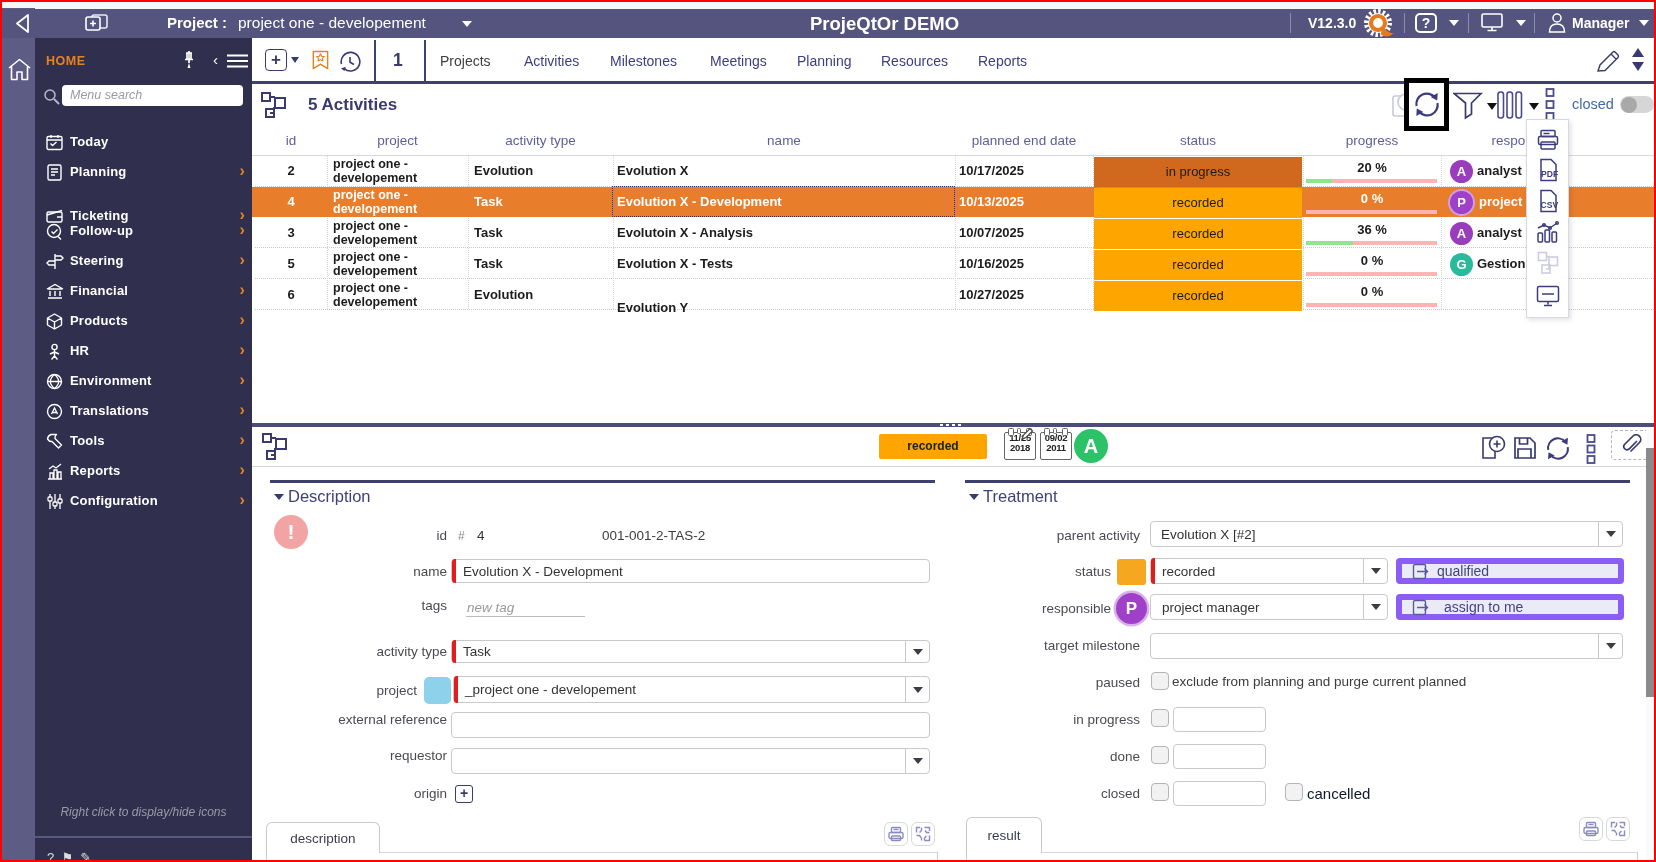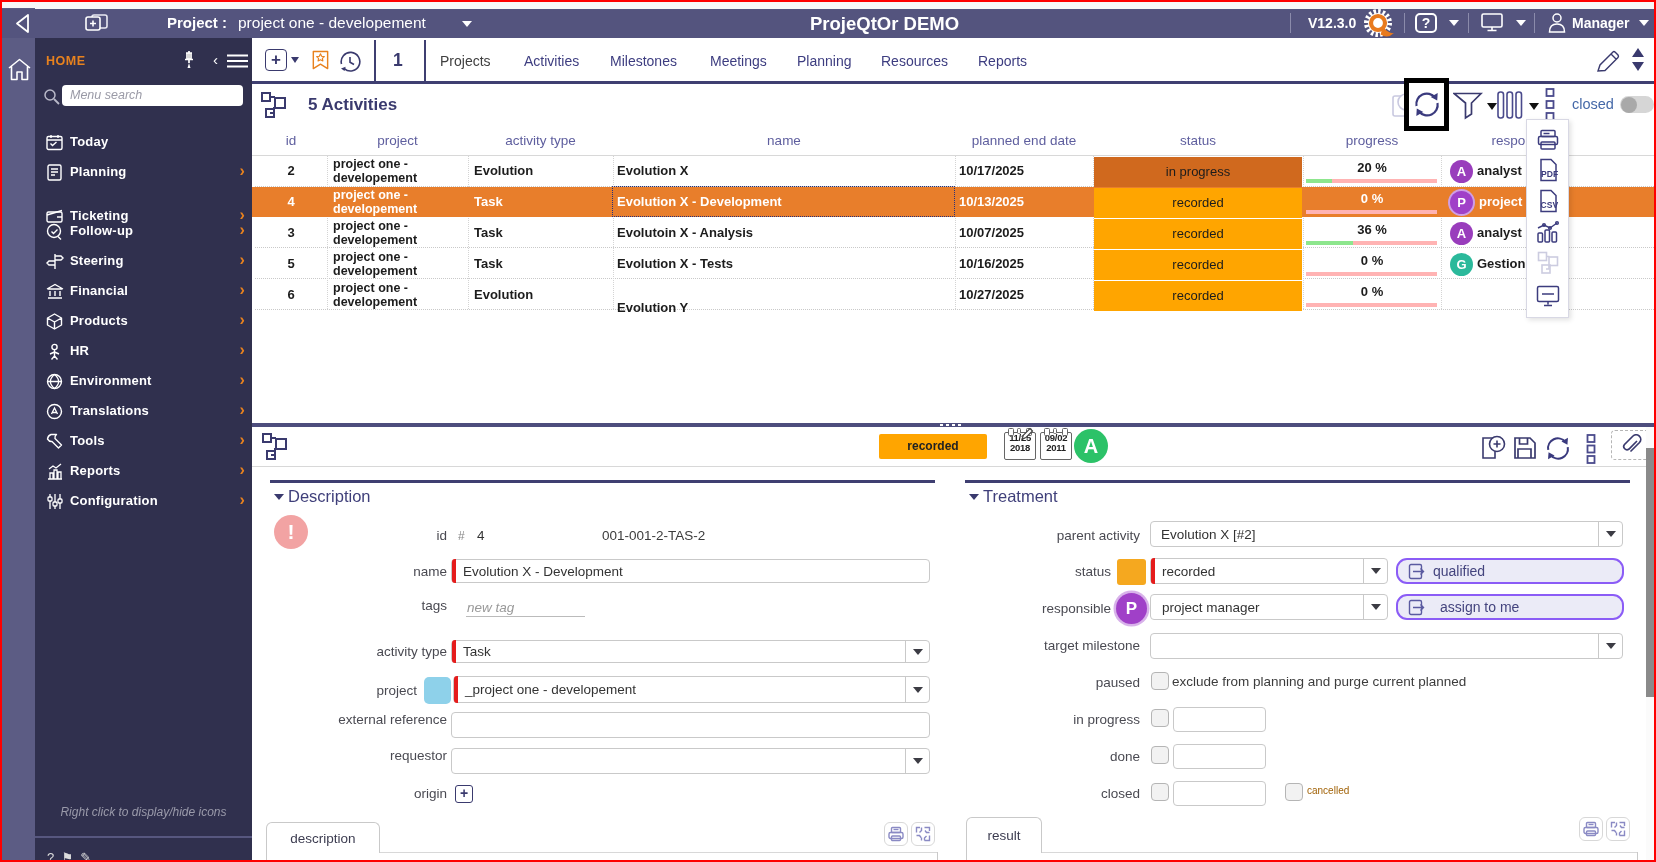--- a/index.html
+++ b/index.html
@@ -6,21 +6,21 @@
 html,body{width:1656px;height:862px;font-family:"Liberation Sans",sans-serif;background:#fff;overflow:hidden}
 .abs{position:absolute}
 #page{position:absolute;left:0;top:0;width:1656px;height:862px;background:#fff;overflow:hidden}
 #frame{position:absolute;left:0;top:0;width:1656px;height:862px;border:2px solid #fe0000;z-index:99;pointer-events:none}
 .lbl{position:absolute;font-size:13.5px;color:#4a4a52;text-align:right}
 .inp{position:absolute;background:#fff;border:1px solid #c9c9c9;border-radius:4px}
 .redbar{position:absolute;left:0;top:-1px;bottom:-1px;width:4px;background:#e51c1c;border-radius:3px 0 0 3px}
 .caretbox{position:absolute;right:0;top:0;bottom:0;width:24px;border-left:1px solid #c9c9c9;display:flex;align-items:center;justify-content:center}
 .cdown{width:0;height:0;border-left:5px solid transparent;border-right:5px solid transparent;border-top:6px solid #3c3c44}
 .ftext{position:absolute;font-size:13.5px;color:#333;white-space:nowrap}
-.btn2{position:absolute;background:#ebebf7;border:2px solid #8b5cf6;border-radius:11px;display:flex;align-items:center;font-size:14px;color:#44447e}
+.btn2{position:absolute;background:#ebebf7;border:6px solid #8b5cf6;border-radius:4px;display:flex;align-items:center;font-size:14px;color:#44447e}
 .chk{position:absolute;width:18px;height:18px;background:#f2f2f2;border:1.5px solid #b5b5b5;border-radius:4px}
 .tabbx{position:absolute;background:#fff;border:1px solid #c9c9c9;border-bottom:none;border-radius:6px 6px 0 0;font-size:13.5px;color:#3c3c50;display:flex;align-items:center;justify-content:center}
 .minibtn{position:absolute;width:24px;height:24px;background:#fff;border:1px solid #d8d8d8;border-radius:6px;display:flex;align-items:center;justify-content:center}
 .mi{position:absolute;left:0;width:217px;height:30px;color:#fff;font-size:13px;font-weight:bold;letter-spacing:.2px}
 .mi .mtxt{position:absolute;left:35px;top:7px}
 .mi svg{position:absolute;left:11px;top:7px}
 .mi .chev{position:absolute;right:7px;top:5px;color:#e8821e;font-size:16px;font-weight:bold}
 .hsep{position:absolute;background:#d8d8d8;height:1px}
 .rtx{font-size:13px;color:#1c1c1c;font-weight:bold;white-space:nowrap}
 .rtw{font-size:13px;color:#fff;font-weight:bold;white-space:nowrap}
@@ -585,21 +585,21 @@
     <div class="lbl" style="left:993px;top:712px;width:147px">in progress</div>
     <div class="chk" style="left:1151px;top:709px"></div>
     <div class="inp" style="left:1173px;top:707px;width:93px;height:25px"></div>
     <div class="lbl" style="left:993px;top:749px;width:147px">done</div>
     <div class="chk" style="left:1151px;top:746px"></div>
     <div class="inp" style="left:1173px;top:744px;width:93px;height:25px"></div>
     <div class="lbl" style="left:993px;top:786px;width:147px">closed</div>
     <div class="chk" style="left:1151px;top:783px"></div>
     <div class="inp" style="left:1173px;top:781px;width:93px;height:25px"></div>
     <div class="chk" style="left:1285px;top:783px"></div>
-    <div class="abs" style="left:1307px;top:785px;font-size:10px;color:#a16207">cancelled</div>
+    <div class="abs" style="left:1307px;top:785px;font-size:15px;color:#0f172a">cancelled</div>
     <div class="hsep" style="left:966px;top:852px;width:671px"></div>
       <div class="abs" style="left:966px;top:852px;width:1px;height:10px;background:#c9c9c9"></div>
       <div class="abs" style="left:1637px;top:852px;width:1px;height:10px;background:#c9c9c9"></div>
     <div class="tabbx" style="left:966px;top:817px;width:76px;height:36px">result</div>
     <div class="minibtn" style="left:1579px;top:817px">
         <svg width="16" height="16" viewBox="0 0 16 16">
           <g fill="none" stroke="#8a8ac4" stroke-width="1.4">
             <rect x="3.5" y="1.5" width="9" height="5" rx="1"></rect>
             <path d="M5.5 3.5 h5"></path>
             <rect x="1" y="6.5" width="14" height="6" rx="1.5"></rect>

